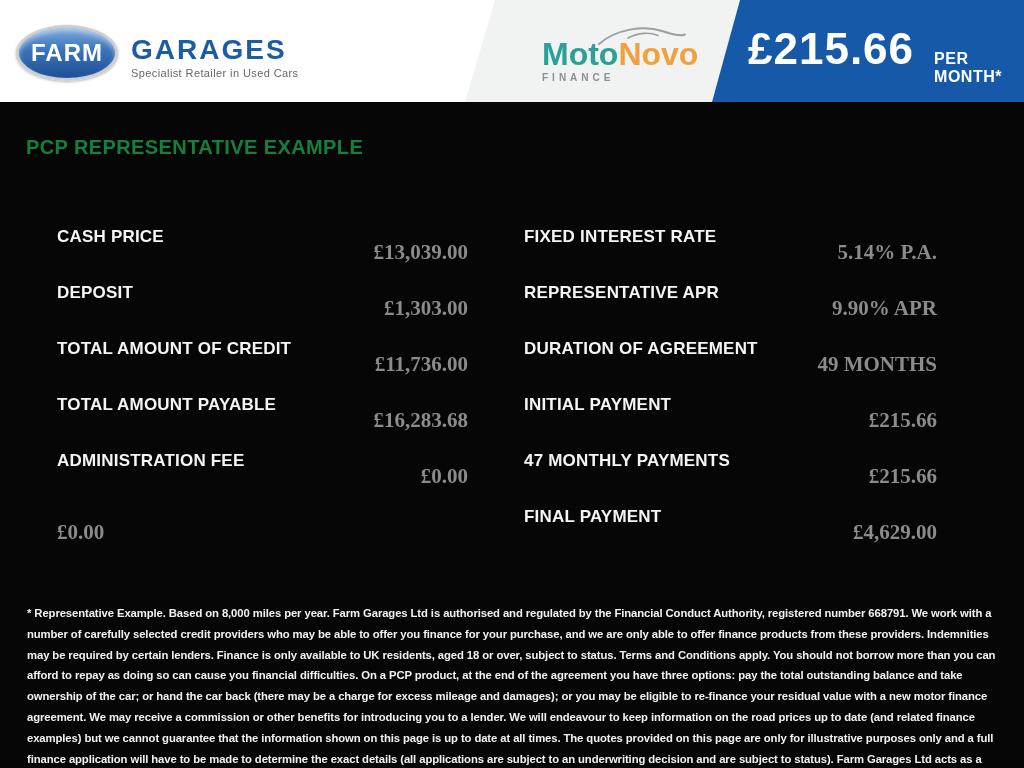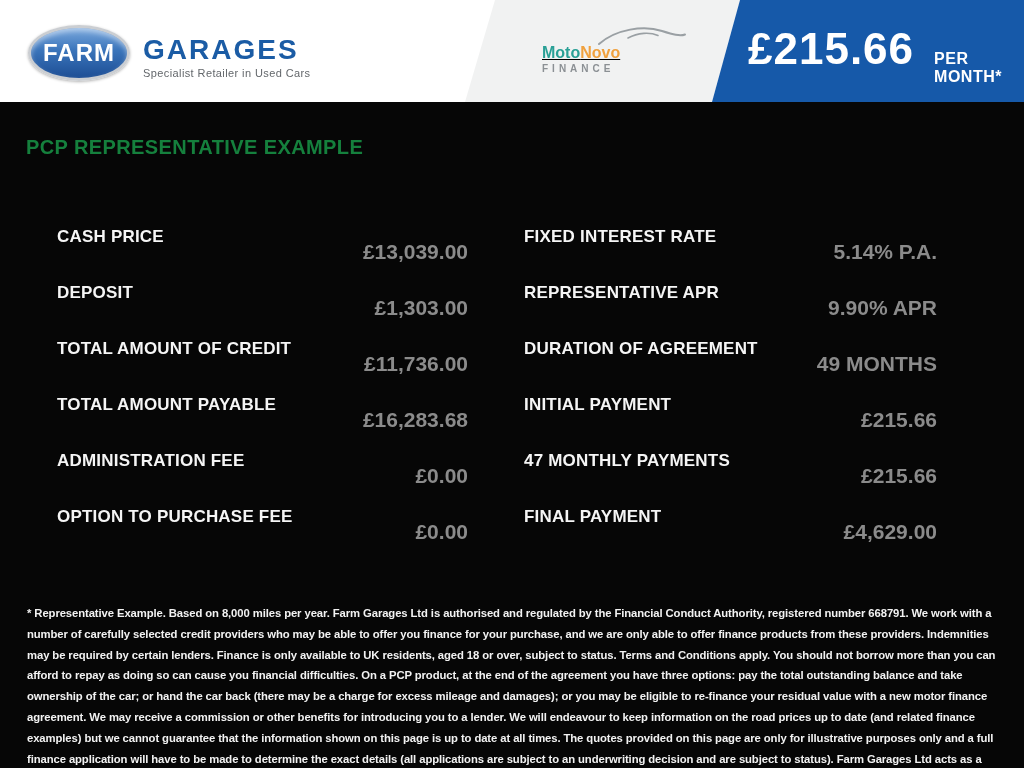--- a/index.html
+++ b/index.html
@@ -8,51 +8,51 @@
 
   .page { position:relative; width:1024px; height:768px; background:#060606; overflow:hidden; }
 
   
   .header { position:absolute; top:0; left:0; width:1024px; height:102px; background:#ffffff; }
   .band-gray { position:absolute; top:0; left:0; width:100%; height:100%; background:#f1f2f2;
                clip-path:polygon(495px 0%, 740px 0%, 712px 100%, 465px 100%); }
   .band-blue { position:absolute; top:0; left:0; width:100%; height:100%; background:#1659a9;
                clip-path:polygon(740px 0%, 100% 0%, 100% 100%, 712px 100%); }
 
-  .farm-logo { position:absolute; left:28px; top:25px; display:flex; align-items:flex-start; gap:13px; }
+  .farm-logo { position:absolute; left:16px; top:25px; display:flex; align-items:flex-start; gap:13px; }
   .farm-oval { width:102px; height:56px; border-radius:50%;
                background:linear-gradient(180deg,#7aa8dd 0%,#3a74ba 45%,#1d4e95 100%);
                border:3px solid #cbced2;
                box-shadow: inset 0 3px 5px rgba(255,255,255,.45), 0 1px 3px rgba(0,0,0,.3);
                display:flex; align-items:center; justify-content:center; }
   .farm-oval span { color:#ffffff; font-weight:bold; font-size:24px; letter-spacing:1px; }
   .farm-text { padding-top:11px; }
   .garages { color:#1b5ca5; font-weight:bold; font-size:28px; letter-spacing:2px; line-height:1; }
   .tagline { color:#63676b; font-size:11px; margin-top:3px; letter-spacing:0.4px; }
 
   .motonovo { position:absolute; left:542px; top:26px; width:136px; }
   .mn-car { position:absolute; top:-2px; right:-10px; }
-  .mn-word { margin-top:19px; font-size:16px; font-weight:bold; line-height:1; white-space:nowrap;text-decoration:underline; }
+  .mn-word { margin-top:12px; font-size:32px; font-weight:bold; line-height:1; white-space:nowrap; }
   .mn-moto { color:#2aa096; }
   .mn-novo { color:#f0a13e; }
   .mn-finance { color:#8b9094; font-size:10px; letter-spacing:4px; margin-top:2px; font-weight:bold; }
 
   .price { position:absolute; left:748px; top:24px; display:flex; align-items:baseline; }
   .price-amount { color:#ffffff; font-weight:bold; font-size:44px; letter-spacing:1px; }
   .price-per { color:#ffffff; font-weight:bold; font-size:16px; margin-left:20px; letter-spacing:0.5px; }
 
   
   .main { position:absolute; top:102px; left:0; width:1024px; height:666px; background:#060606; }
   .title { margin:34px 0 0 26px; color:#15803d; font-size:20px; font-weight:bold; letter-spacing:0.4px; }
 
   .grid { display:grid; grid-template-columns:411px 413px; column-gap:56px; margin:50px 0 0 57px; }
   .col { display:grid; grid-auto-rows:56px; }
   .frow { display:flex; justify-content:space-between; align-items:center; }
   .frow-label { color:#f5f5f5; font-size:17px; font-weight:bold; letter-spacing:0.2px; white-space:nowrap; }
-  .frow-value { color:#8b8b8b; font-size:21px; font-weight:bold; font-family:Liberation Sans, sans-serif; white-space:nowrap;margin-top:30px; }
+  .frow-value { color:#8b8b8b; font-size:21px; font-weight:bold; font-family:Liberation Serif, serif; white-space:nowrap;margin-top:30px; }
 
   .disclaimer { position:absolute; left:27px; right:27px; top:501px;
                 color:#f2f2f2; font-size:11.3px; font-weight:bold; line-height:20.8px; letter-spacing:-0.1px; }
 </style>
 </head>
 <body>
 
 <div class="page">
 
   <header class="header">
@@ -105,21 +105,20 @@
         </div>
         <div class="frow">
           <span class="frow-label">TOTAL AMOUNT PAYABLE</span>
           <span class="frow-value">£16,283.68</span>
         </div>
         <div class="frow">
           <span class="frow-label">ADMINISTRATION FEE</span>
           <span class="frow-value">£0.00</span>
         </div>
         <div class="frow">
-          <span class="frow-label">OPTION TO PURCHASE FEE</span>
           <span class="frow-value">£0.00</span>
         </div>
       </div>
 
       <div class="col">
         <div class="frow">
           <span class="frow-label">FIXED INTEREST RATE</span>
           <span class="frow-value">5.14% P.A.</span>
         </div>
         <div class="frow">

